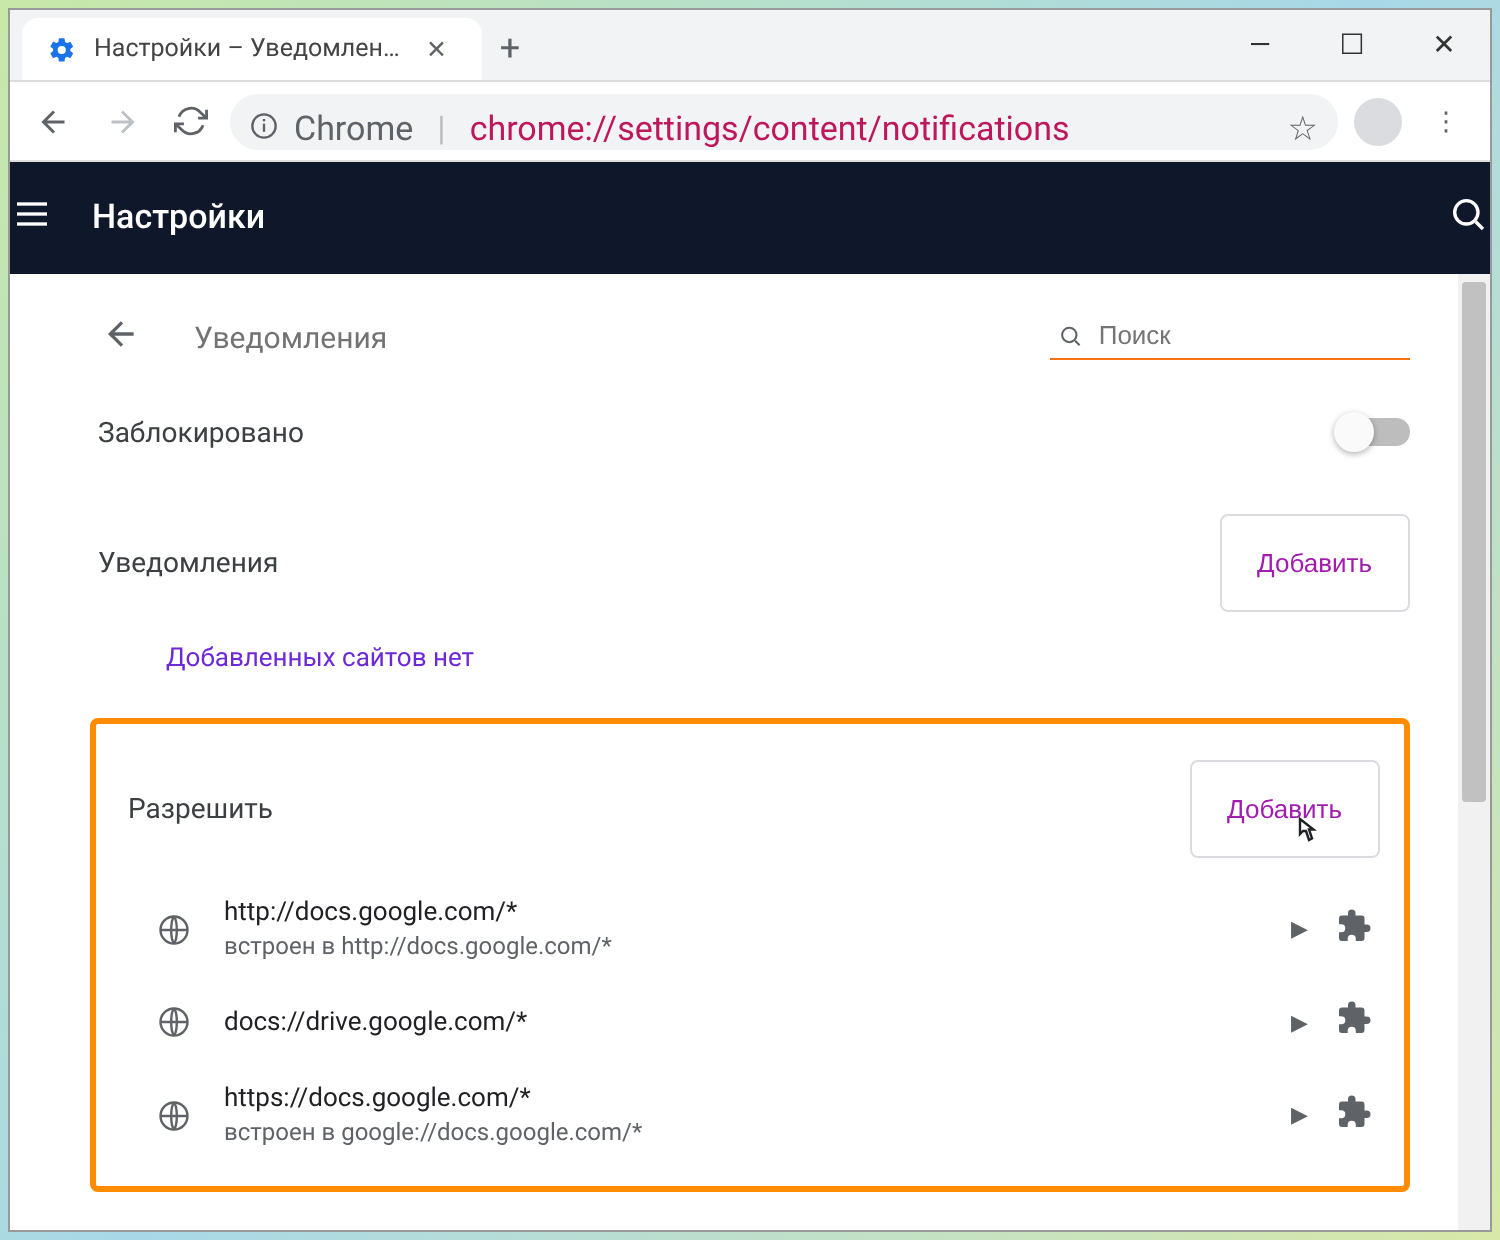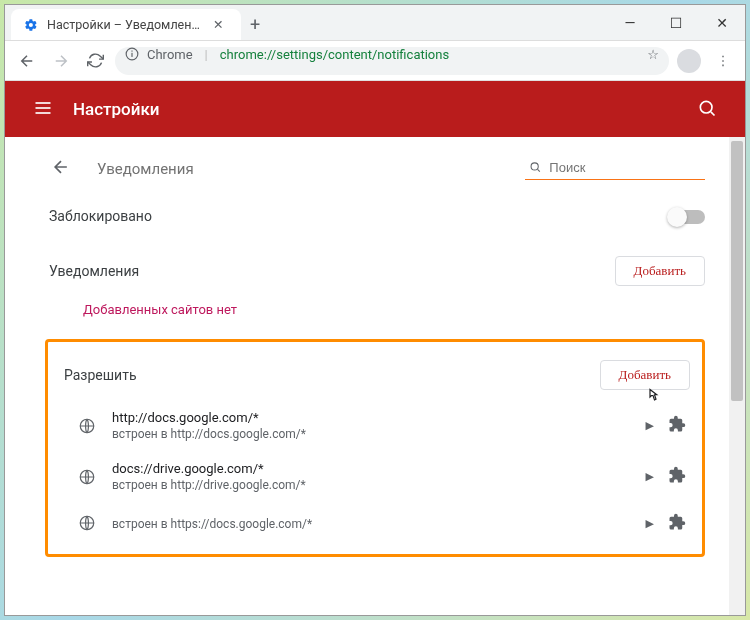--- a/index.html
+++ b/index.html
@@ -69,39 +69,39 @@
     background:#fff;
     border-bottom:1px solid #e0e0e0;
   }
   .tool-icon {
     width:28px; height:28px; display:flex; align-items:center; justify-content:center;
     color:#5f6368; border-radius:50%; cursor:pointer;
   }
   .tool-icon.disabled { color:#bdc1c6; }
   .omnibox {
     flex:1; height:28px;
-    display:flex; align-items:flex-start;
+    display:flex; align-items:flex-end;
     background:#f1f3f4;
     border-radius:14px;
     padding:0 10px; gap:8px;
-    color:#5f6368; font-size:13px;
+    color:#5f6368; font-size:17px;
   }
   .omnibox .secure { color:#5f6368; }
   .omnibox .url-prefix { color:#5f6368; }
   .omnibox .url-sep { color:#bdbdbd; margin:0 4px; }
-  .omnibox .url-path { color:#15803d; }
+  .omnibox .url-path { color:#be185d; }
   .star { color:#5f6368; }
   .avatar {
     width:24px; height:24px; border-radius:50%; background:#dadce0;
   }
   
   .app-header {
-    height:56px; background:#b91c1c;
+    height:56px; background:#0f172a;
     display:flex; align-items:center;
-    color:#fff; padding:0 28px; gap:20px;
+    color:#fff; padding:0 1px; gap:20px;
   }
   .hamburger { cursor:pointer; }
   .app-title { font-size:17px; font-weight:500; }
   .header-search { margin-left:auto; cursor:pointer; }
   
   .content-wrap {
     flex:1; position:relative; background:#fff;
     overflow:hidden;
   }
   .scrollbar {
@@ -126,21 +126,21 @@
   .search-field {
     margin-left:auto; display:flex; align-items:center; gap:8px;
     border-bottom:1px solid #f97316; padding:2px 4px 4px 4px;
     color:#5f6368; width:180px;
   }
   .search-field input {
     border:none; outline:none; font-size:13px; color:#5f6368;
     background:transparent; width:100%;
   }
   .row {
-    display:flex; align-items:flex-end;
+    display:flex; align-items:flex-start;
     padding:18px 0 18px 4px;
     font-size:14px; color:#3c4043;
   }
   .row .label { flex:1; }
   .toggle {
     width:36px; height:14px; background:#bdbdbd; border-radius:7px;
     position:relative; cursor:pointer;
   }
   .toggle::after {
     content:""; position:absolute; left:-2px; top:-3px;
@@ -148,25 +148,25 @@
     box-shadow:0 1px 3px rgba(0,0,0,0.3);
   }
   .subhead {
     display:flex; align-items:center;
     padding:14px 0 10px 4px;
     font-size:14px; color:#3c4043;
   }
   .add-btn {
     margin-left:auto;
     border:1px solid #dadce0; background:#fff;
-    color:#b91c1c; font-size:13px; font-weight:500;
-    padding:6px 18px; border-radius:4px; cursor:pointer;font-family:Liberation Serif, serif;
+    color:#a21caf; font-size:13px; font-weight:500;
+    padding:16px 18px; border-radius:4px; cursor:pointer;
   }
   .empty-msg {
-    padding:6px 0 16px 38px; font-size:13px; color:#be185d;
+    padding:6px 0 16px 38px; font-size:13px; color:#6d28d9;
   }
   .highlight-box {
     border:3px solid #ff8c00; border-radius:4px;
     padding:4px 12px 10px 12px;
     margin-top:6px;
   }
   .site-row {
     display:flex; align-items:center; gap:14px;
     padding:10px 4px;
   }
@@ -328,38 +328,38 @@
             </div>
             <div class="site-row">
               <span class="globe">
                 <svg width="18" height="18" viewBox="0 0 24 24" fill="none" stroke="currentColor" stroke-width="1.6">
                   <circle cx="12" cy="12" r="9"></circle>
                   <path d="M3 12h18M12 3c2.5 3 2.5 15 0 18M12 3c-2.5 3-2.5 15 0 18"></path>
                 </svg>
               </span>
               <div class="site-text">
                 <div class="site-url">docs://drive.google.com/*</div>
-                <div class="site-sub">встроен в http://drive.google.com/*</div>
               </div>
               <div class="row-actions">
                 <span class="chev">▶</span>
                 <span class="puzzle"><svg width="18" height="18" viewBox="0 0 24 24" fill="currentColor">
                     <path d="M20.5 11H19V7a2 2 0 00-2-2h-4V3.5a2.5 2.5 0 00-5 0V5H4a2 2 0 00-2 2v3.8h1.5a2.7 2.7 0 010 5.4H2V20a2 2 0 002 2h3.8v-1.5a2.7 2.7 0 015.4 0V22H17a2 2 0 002-2v-4h1.5a2.5 2.5 0 000-5z"></path>
                   </svg></span>
               </div>
             </div>
             <div class="site-row">
               <span class="globe">
                 <svg width="18" height="18" viewBox="0 0 24 24" fill="none" stroke="currentColor" stroke-width="1.6">
                   <circle cx="12" cy="12" r="9"></circle>
                   <path d="M3 12h18M12 3c2.5 3 2.5 15 0 18M12 3c-2.5 3-2.5 15 0 18"></path>
                 </svg>
               </span>
               <div class="site-text">
-                <div class="site-sub">встроен в https://docs.google.com/*</div>
+                <div class="site-url">https://docs.google.com/*</div>
+                <div class="site-sub">встроен в google://docs.google.com/*</div>
               </div>
               <div class="row-actions">
                 <span class="chev">▶</span>
                 <span class="puzzle"><svg width="18" height="18" viewBox="0 0 24 24" fill="currentColor">
                     <path d="M20.5 11H19V7a2 2 0 00-2-2h-4V3.5a2.5 2.5 0 00-5 0V5H4a2 2 0 00-2 2v3.8h1.5a2.7 2.7 0 010 5.4H2V20a2 2 0 002 2h3.8v-1.5a2.7 2.7 0 015.4 0V22H17a2 2 0 002-2v-4h1.5a2.5 2.5 0 000-5z"></path>
                   </svg></span>
               </div>
             </div>
           </div>
       </div>

